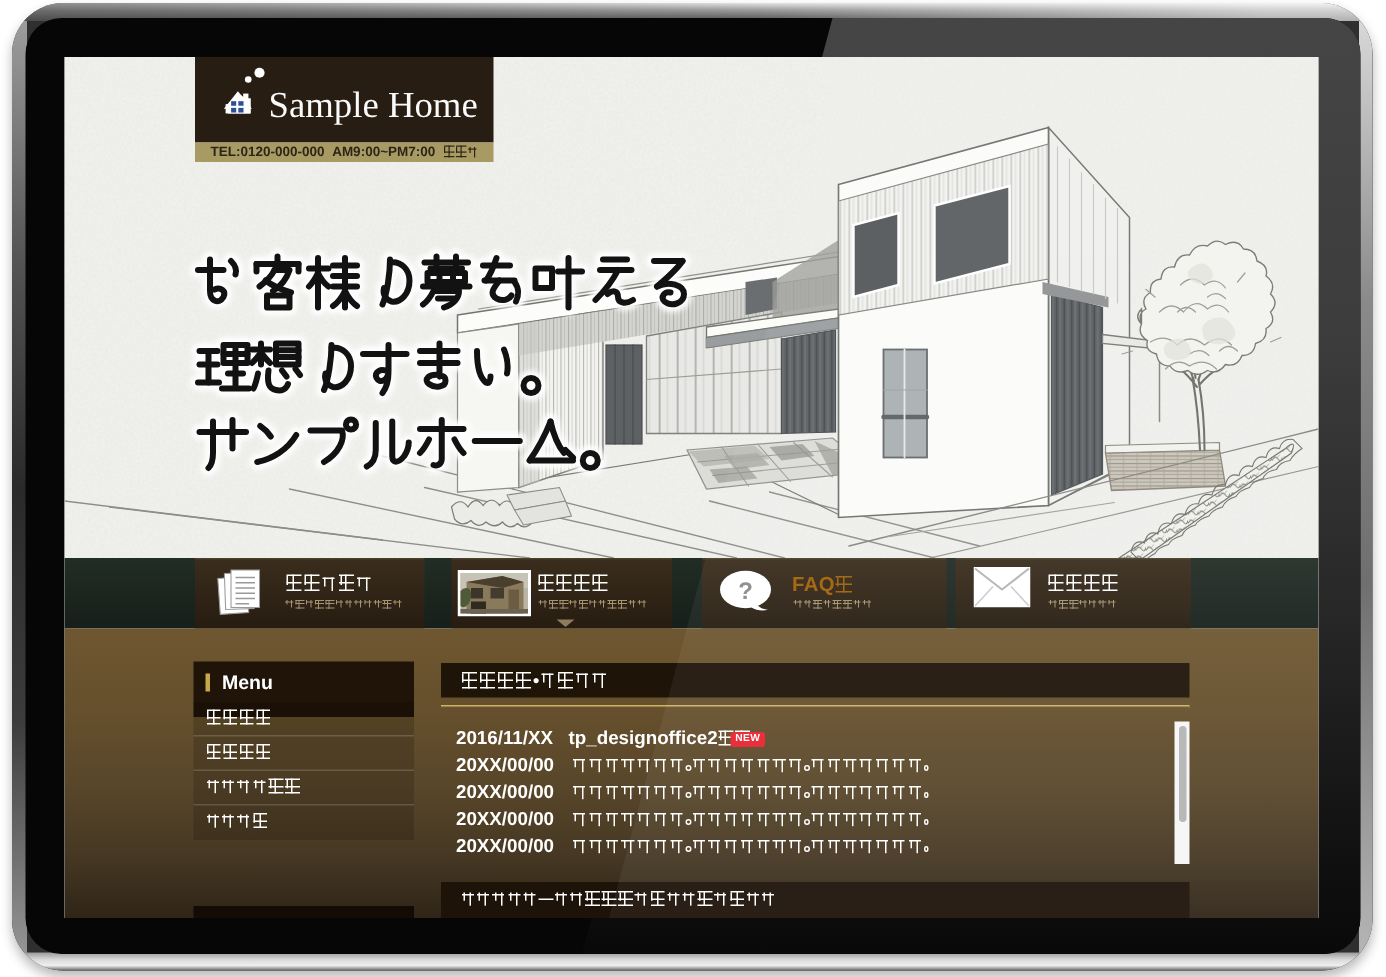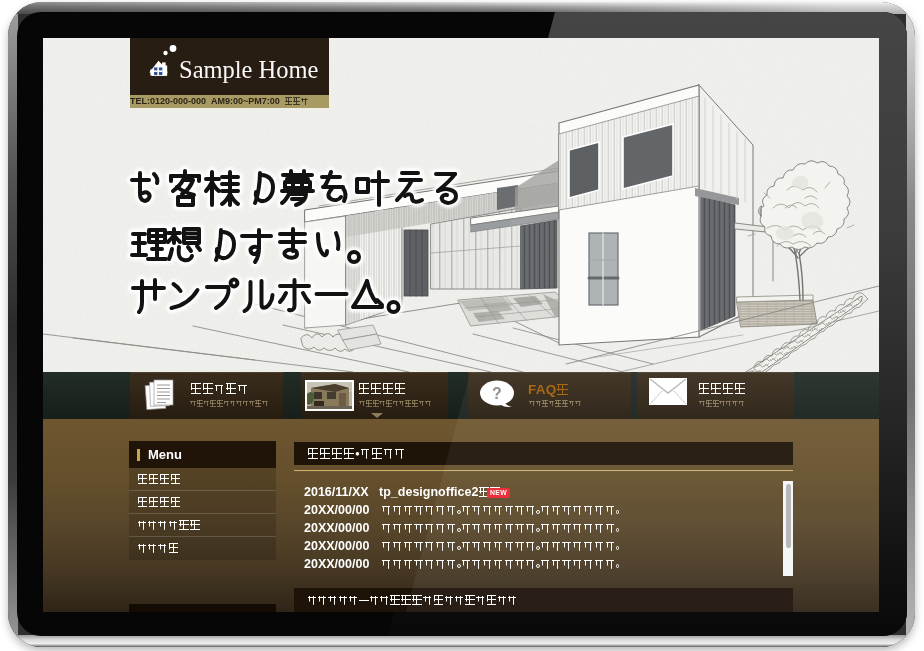--- a/index.html
+++ b/index.html
@@ -389,21 +389,21 @@
     <g fill="none" stroke="#121212" stroke-width="4.0" stroke-linecap="round" stroke-linejoin="round">
       <use href="#L1g"></use>
           <use href="#L2g"></use>
           <use href="#L3g"></use>
     </g>
   </svg>
   </div>
 
   <div class="abs" style="left:87px;top:0;width:199px;height:57px;background:#281d12;"></div>
 
-  <div class="abs" style="left:87px;top:57px;width:199px;height:13px;background:#a89a63;color:#2c2517;font-size:9px;font-weight:bold;line-height:13px;text-align:left;letter-spacing:0;">TEL:0120-000-000&nbsp;&nbsp;AM9:00~PM7:00&nbsp;&nbsp;<span style="font-size:8px"><i class="j"></i><i class="j"></i><i class="k"></i></span></div>
+  <div class="abs" style="left:87px;top:57px;width:199px;height:13px;background:#a89a63;color:#2c2517;font-size:9px;font-weight:bold;line-height:13px;text-align:center;letter-spacing:0;">TEL:0120-000-000&nbsp;&nbsp;AM9:00~PM7:00&nbsp;&nbsp;<span style="font-size:8px"><i class="j"></i><i class="j"></i><i class="k"></i></span></div>
 
   <div id="logo" class="abs" style="left:87px;top:0;width:228px;height:57px;border-radius:10px;">
     <svg width="199" height="57" viewBox="0 0 199 57">
 
       <g transform="translate(13,8) scale(0.78)">
         <path d="M20,20 L28.5,31 L28.5,38 L31,38 L31,25 L26,25 Z" fill="#fff"></path>
         <path d="M20,20 L11.5,31 L11.5,38 L28.5,38 L28.5,31 Z" fill="#fff"></path>
         <rect x="9.5" y="30" width="21" height="8" fill="#fff"></rect>
         <path d="M20,19 L8,34 L32,34 Z" fill="#fff"></path>
         <rect x="24.5" y="21" width="4.5" height="6" fill="#fff"></rect>
@@ -490,21 +490,21 @@
     </svg>
 
     <div class="abs" style="left:655px;top:10px;color:#fff;font-size:12px;font-weight:bold;"><i class="j"></i><i class="j"></i><i class="j"></i><i class="j"></i></div>
 
     <div class="abs" style="left:656px;top:27.5px;color:#a5946f;font-size:6.8px;"><i class="k"></i><i class="j"></i><i class="j"></i><i class="k"></i><i class="k"></i><i class="k"></i><i class="k"></i></div>
   </div>
 
   <div class="abs" style="left:0;top:381px;width:836px;height:193px;background:linear-gradient(180deg,#6e5730 0%,#654f2c 30%,#58462a 55%,#463823 78%,#2f2517 100%);"></div>
   <div id="content" class="abs" style="left:0;top:381px;width:836px;height:193px;">
 
-    <div class="abs" style="left:86px;top:22px;width:147px;height:27px;background:#1f1407;">
+    <div class="abs" style="left:86px;top:22px;width:147px;height:37px;background:#1f1407;">
       <div class="abs" style="left:8px;top:7.5px;width:3px;height:12px;background:#c8a84b;"></div>
       <div class="abs" style="left:19px;top:6px;color:#fff;font-size:13px;font-weight:bold;">Menu</div>
     </div>
 
     <div class="abs" style="left:86px;top:49px;width:147px;height:92px;background:rgba(0,0,0,.16);">
 
       <div style="height:23px;border-bottom:1px solid rgba(255,255,255,.16);padding:5px 0 0 8px;color:#fff;font-size:11px;font-weight:bold;"><i class="j"></i><i class="j"></i><i class="j"></i><i class="j"></i></div>
 
       <div style="height:23px;border-bottom:1px solid rgba(255,255,255,.16);padding:5px 0 0 8px;color:#fff;font-size:11px;font-weight:bold;"><i class="j"></i><i class="j"></i><i class="j"></i><i class="j"></i></div>
 

